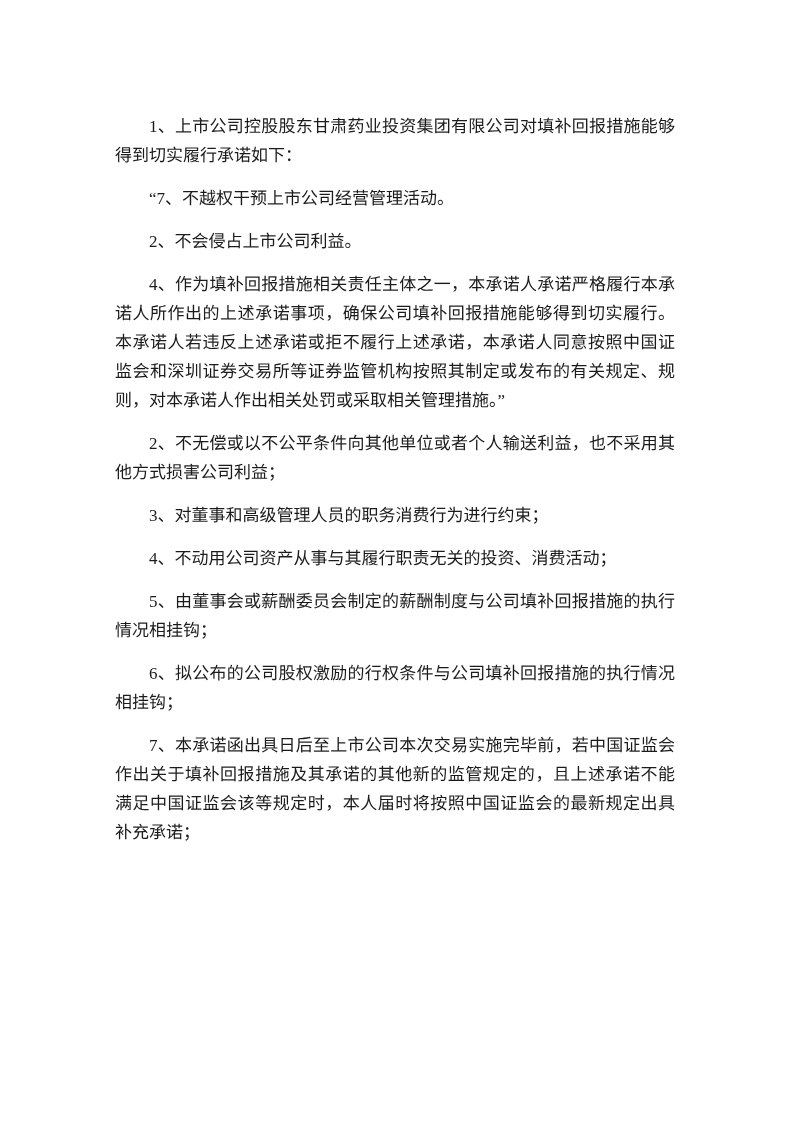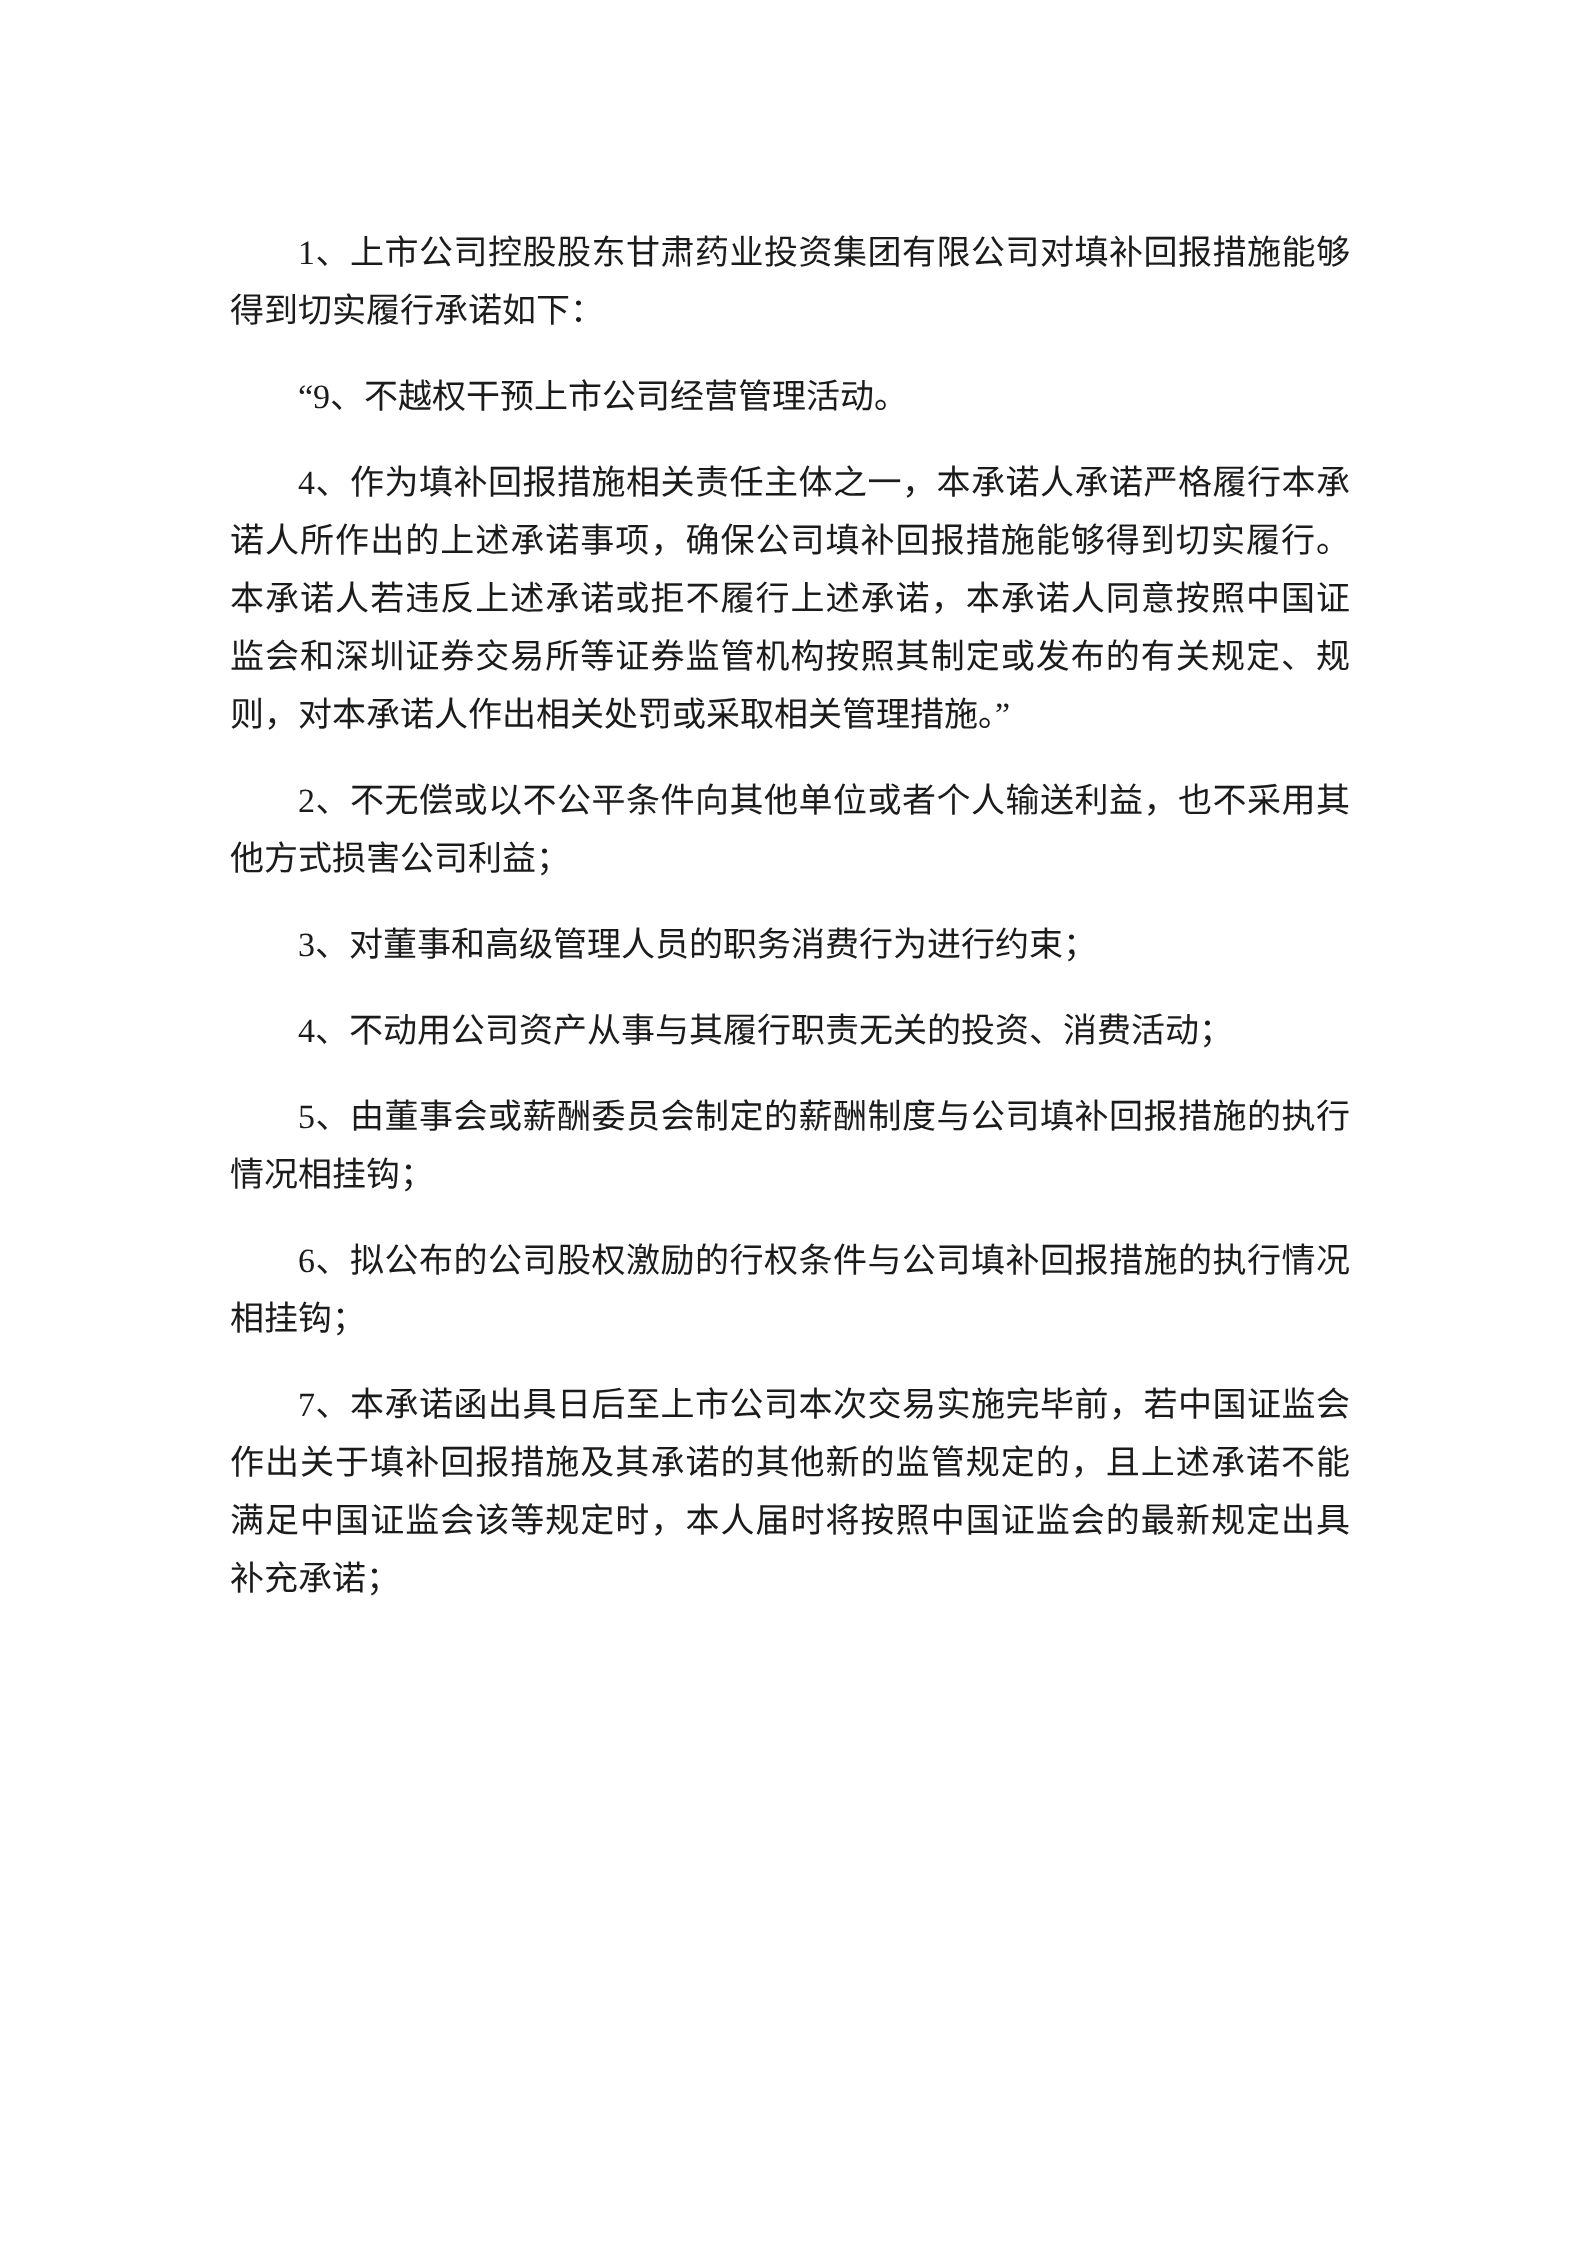--- a/index.html
+++ b/index.html
@@ -26,21 +26,22 @@
     text-indent: 2em;
     text-align: justify;
     word-break: break-all;
   }
 </style>
 </head>
 <body>
 
 <div class="page">
   <p class="para">1、上市公司控股股东甘肃药业投资集团有限公司对填补回报措施能够得到切实履行承诺如下：</p>
-  <p class="para">“9、不越权干预上市公司经营管理活动。</p>
+  <p class="para">“7、不越权干预上市公司经营管理活动。</p>
+  <p class="para">2、不会侵占上市公司利益。</p>
   <p class="para">4、作为填补回报措施相关责任主体之一，本承诺人承诺严格履行本承诺人所作出的上述承诺事项，确保公司填补回报措施能够得到切实履行。本承诺人若违反上述承诺或拒不履行上述承诺，本承诺人同意按照中国证监会和深圳证券交易所等证券监管机构按照其制定或发布的有关规定、规则，对本承诺人作出相关处罚或采取相关管理措施。”</p>
   <p class="para">2、不无偿或以不公平条件向其他单位或者个人输送利益，也不采用其他方式损害公司利益；</p>
   <p class="para">3、对董事和高级管理人员的职务消费行为进行约束；</p>
   <p class="para">4、不动用公司资产从事与其履行职责无关的投资、消费活动；</p>
   <p class="para">5、由董事会或薪酬委员会制定的薪酬制度与公司填补回报措施的执行情况相挂钩；</p>
   <p class="para">6、拟公布的公司股权激励的行权条件与公司填补回报措施的执行情况相挂钩；</p>
   <p class="para">7、本承诺函出具日后至上市公司本次交易实施完毕前，若中国证监会作出关于填补回报措施及其承诺的其他新的监管规定的，且上述承诺不能满足中国证监会该等规定时，本人届时将按照中国证监会的最新规定出具补充承诺；</p>
 </div>
 
 </body></html>

